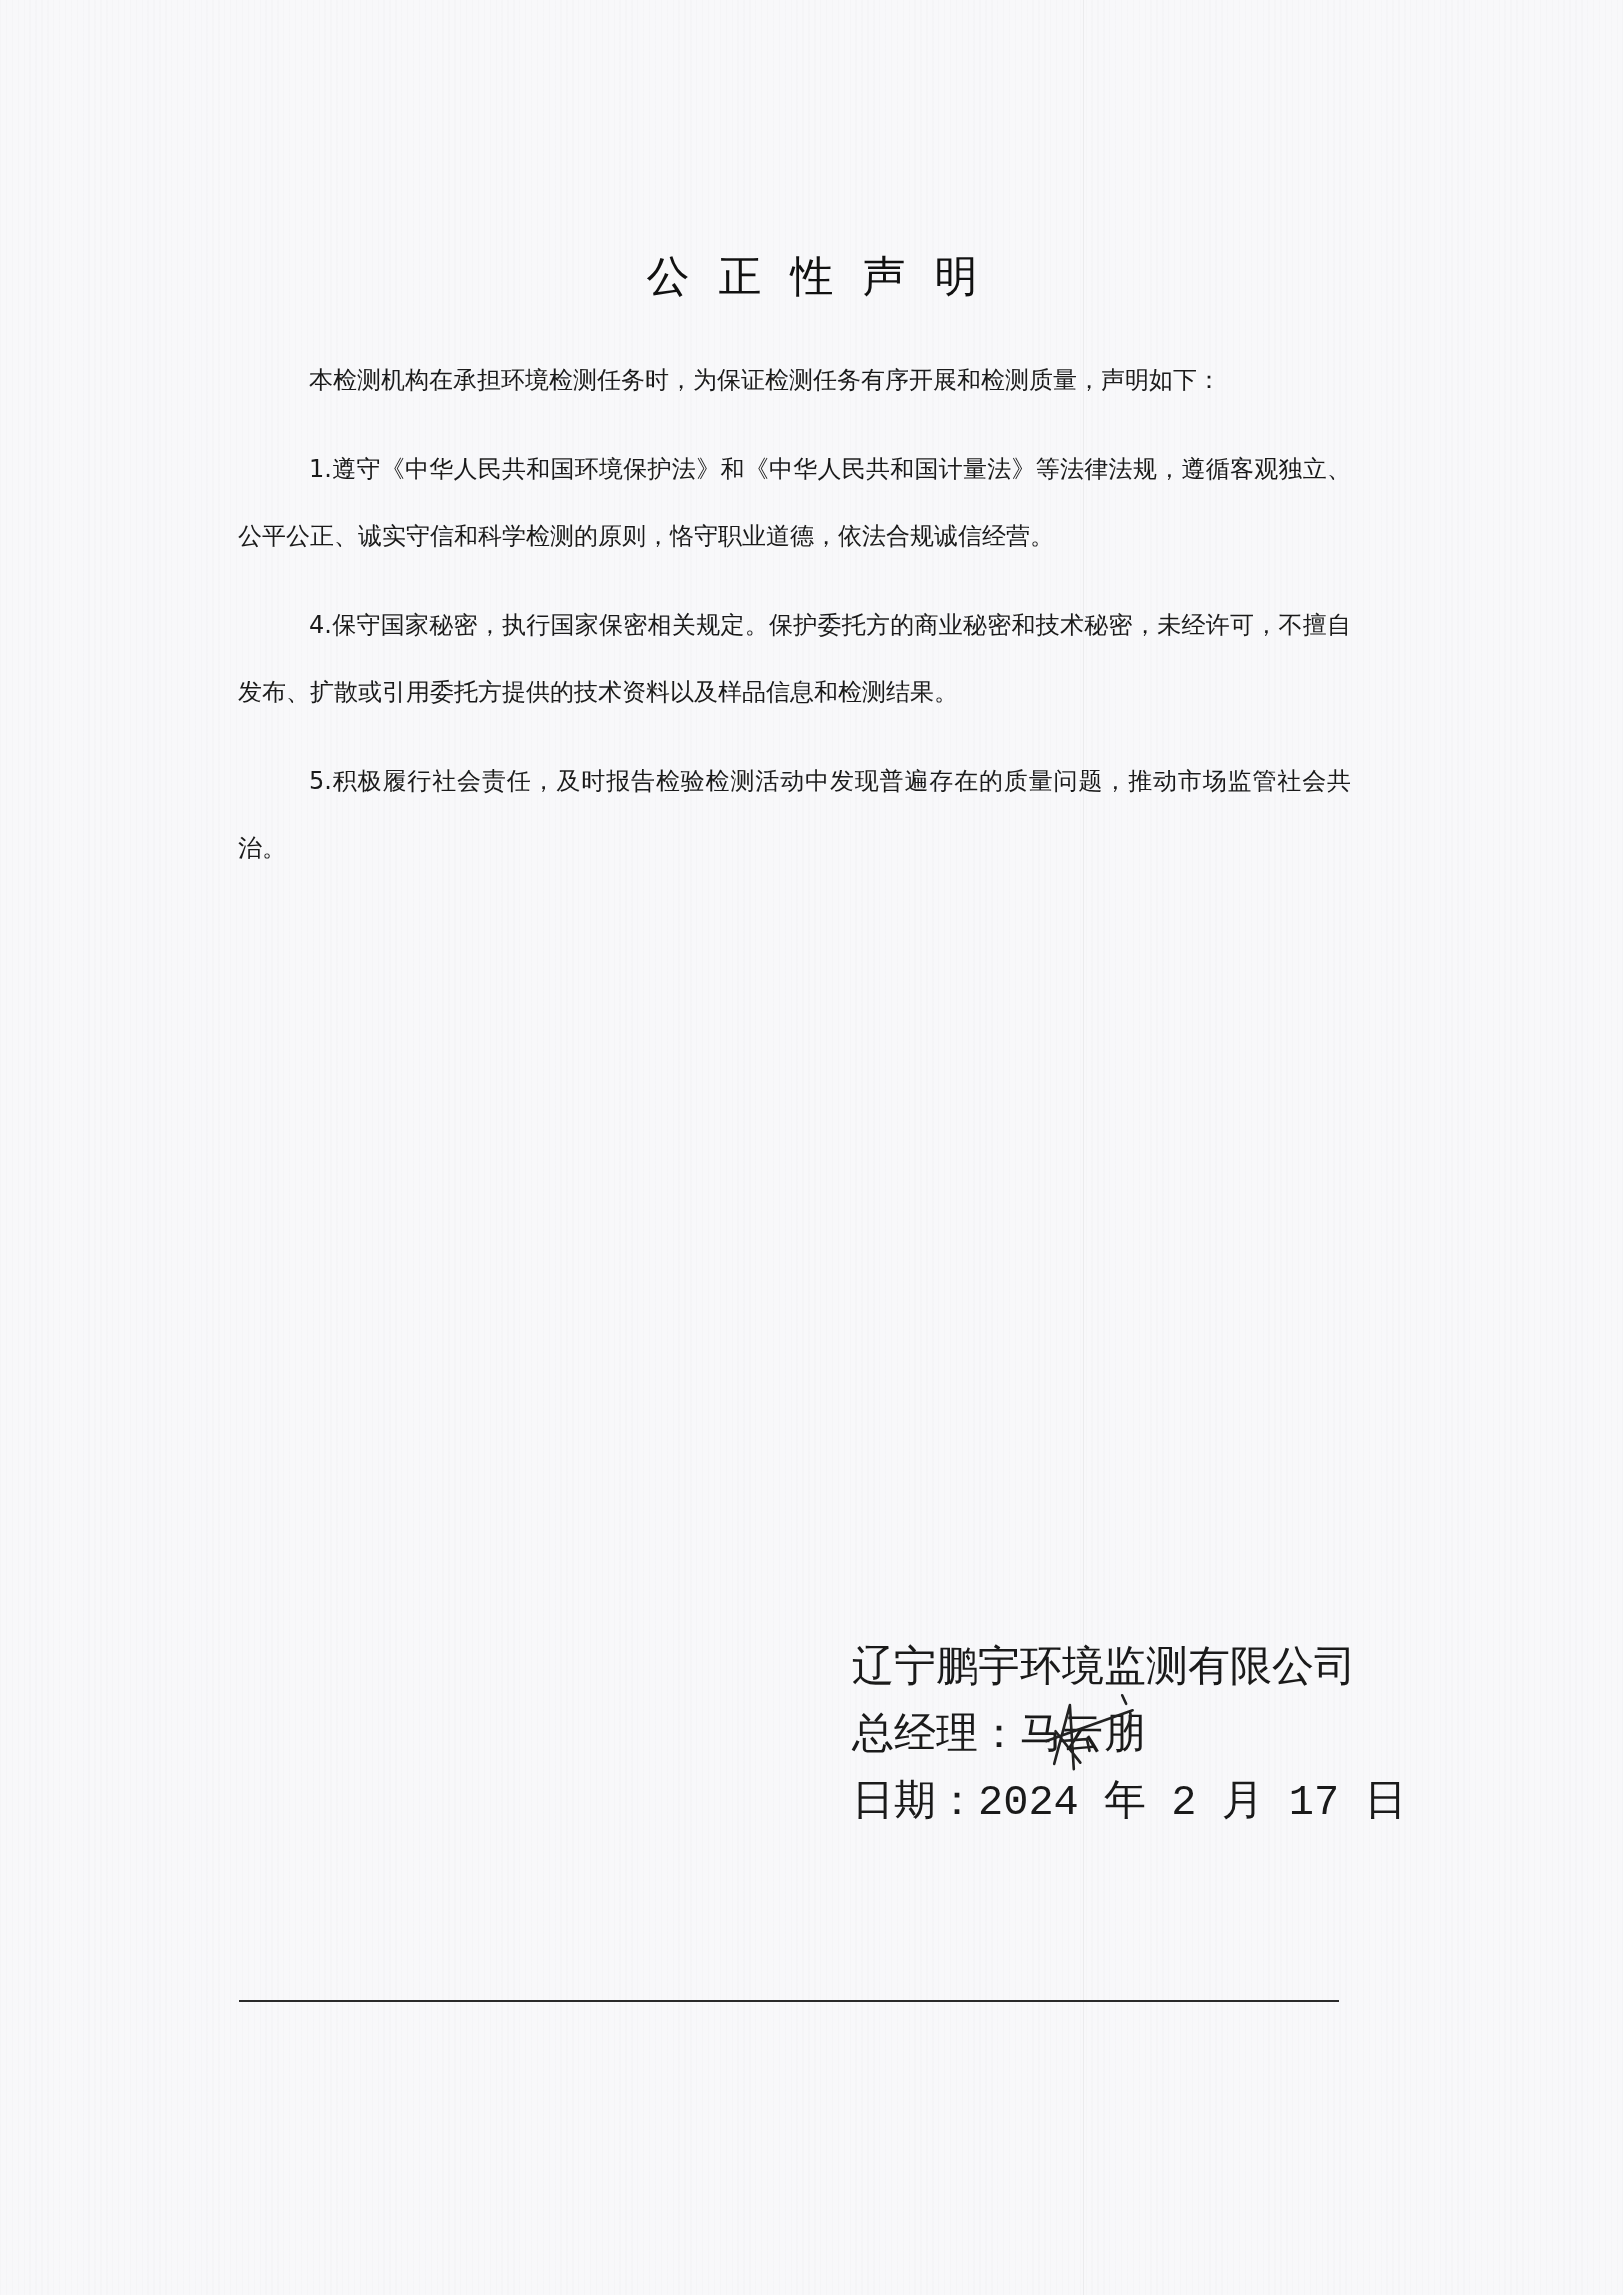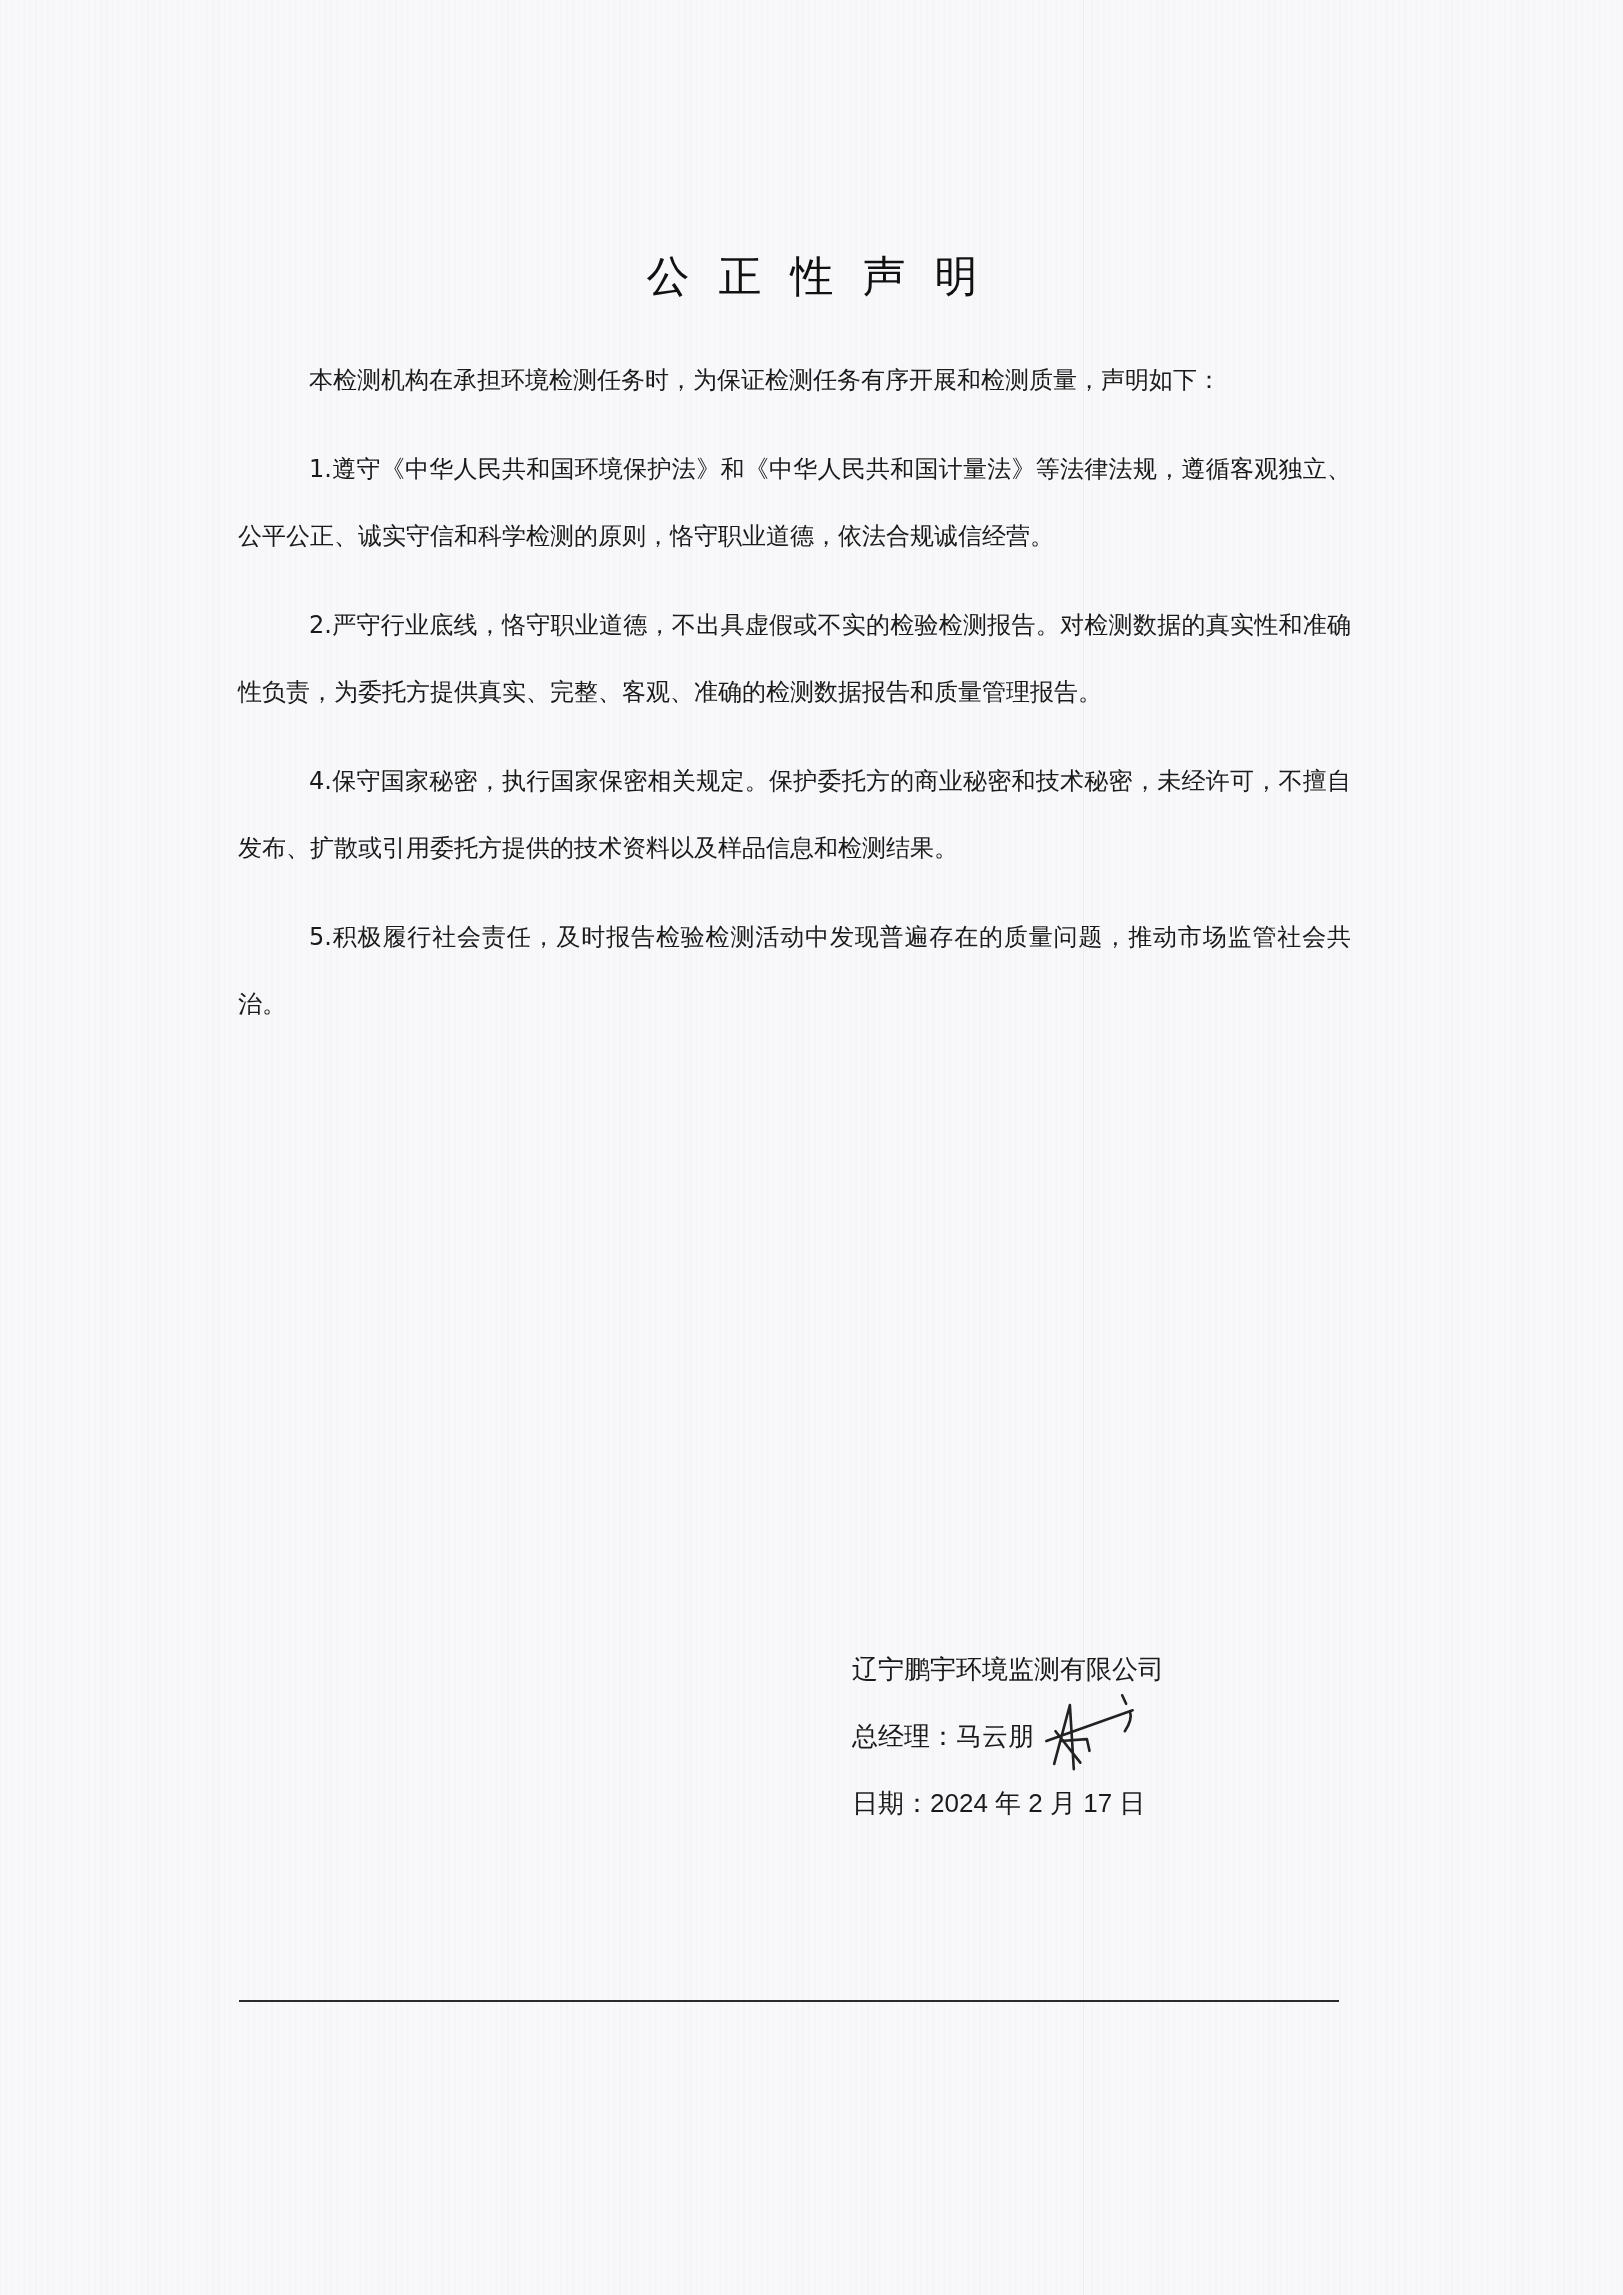--- a/index.html
+++ b/index.html
@@ -48,24 +48,24 @@
     text-indent: 71px;
     text-align: justify;
     text-justify: inter-character;
     white-space: pre-wrap;
   }
   .para-intro { margin-bottom: 22px; }
   .sign-block {
     position: absolute;
     left: 852px;
     top: 1636px;
-    font-size: 26px;
+    font-size: 42px;
     line-height: 67px;
     color: #1a1a1a;
-    font-family: Liberation Sans, sans-serif;
+    font-family: Liberation Mono, monospace;
   }
   .sign-line { white-space: nowrap; display: flex; align-items: center; }
   .signature {
     position: absolute;
     left: 1041px;
     top: 1692px;
     width: 131px;
     height: 85px;
   }
   .footer-rule {
@@ -91,21 +91,20 @@
 <div class="page">
   <div class="scan-line"></div>
 
   <h1 class="title">公正性声明</h1>
 
   <div class="body-text">
     <p class="para para-intro">本检测机构在承担环境检测任务时，为保证检测任务有序开展和检测质量，声明如下：</p>
 
     <p class="para"><span>1.</span><span>遵守《中华人民共和国环境保护法》和《中华人民共和国计量法》等法律法规，遵循客观独立、公平公正、诚实守信和科学检测的原则，恪守职业道德，依法合规诚信经营。</span></p>
 
-    <p class="para"><span>2.</span><span>严守行业底线，恪守职业道德，不出具虚假或不实的检验检测报告。对检测数据的真实性和准确性负责，为委托方提供真实、完整、客观、准确的检测数据报告和质量管理报告。</span></p>
 
 
     <p class="para"><span>4.</span><span>保守国家秘密，执行国家保密相关规定。保护委托方的商业秘密和技术秘密，未经许可，不擅自发布、扩散或引用委托方提供的技术资料以及样品信息和检测结果。</span></p>
 
     <p class="para"><span>5.</span><span>积极履行社会责任，及时报告检验检测活动中发现普遍存在的质量问题，推动市场监管社会共治。</span></p>
 
   </div>
 
   <div class="sign-block">
     <div class="sign-line">辽宁鹏宇环境监测有限公司</div>

